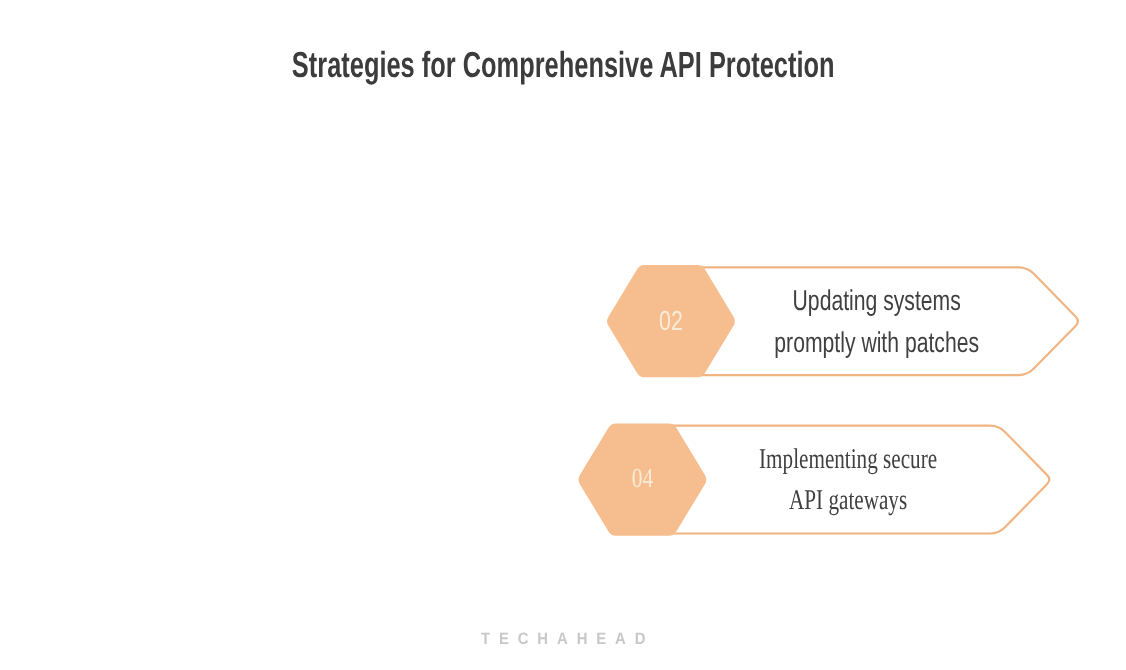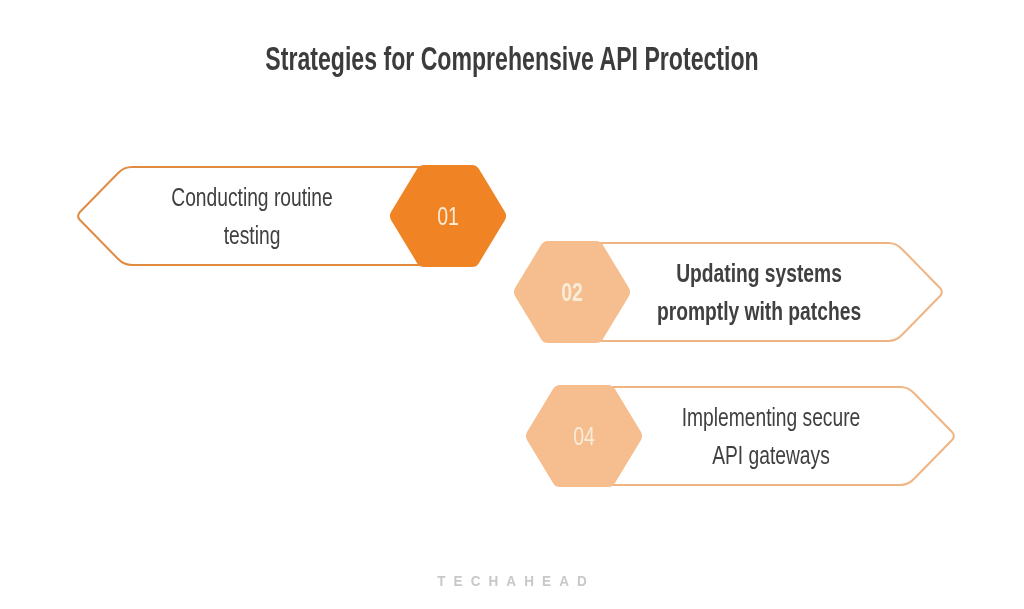--- a/index.html
+++ b/index.html
@@ -29,23 +29,23 @@
     transform: scaleX(0.70);
     transform-origin: center;
     white-space: nowrap;
   }
   .item {
     position: absolute;
     width: 440px;
     height: 104px;
   }
   .item-1 { left: 70px;  top: 164px; }
-  .item-2 { left: 510px; top: 240px; font-weight: bold; }
+  .item-2 { left: 548px; top: 240px; }
   .item-3 { left: 70px;  top: 312px; }
-  .item-4 { left: 522px; top: 384px; }
+  .item-4 { left: 522px; top: 384px; font-family: Liberation Serif, serif; }
 
   .item svg {
     position: absolute;
     left: 0; top: 0;
     overflow: visible;
   }
   .banner {
     fill: #ffffff;
     stroke-width: 2;
     stroke-linejoin: round;
@@ -109,31 +109,20 @@
     transform-origin: center;
   }
 </style>
 </head>
 <body>
 
 <div class="canvas">
 
   <h1 class="title">Strategies for Comprehensive API Protection</h1>
 
-  <div class="item item-1 item-left">
-    <svg width="440" height="104" viewBox="0 0 440 104" aria-hidden="true">
-      <path class="banner dark" d="M 10.2 47.7 L 48.4 8.7 Q 54 3 62 3 L 380 3 L 380 101 L 62 101 Q 54 101 48.4 95.3 L 10.2 56.3 Q 6 52 10.2 47.7 Z"></path>
-      <path class="hex dark" d="M 328 52 L 354 9 L 402 9 L 428 52 L 402 95 L 354 95 Z"></path>
-    </svg>
-    <div class="label">
-      <span>Conducting routine</span>
-      <span>testing</span>
-    </div>
-    <div class="num">01</div>
-  </div>
 
   <div class="item item-2 item-right">
     <svg width="440" height="104" viewBox="0 0 440 104" aria-hidden="true">
       <path class="banner light" d="M 429.8 47.7 L 391.6 8.7 Q 386 3 378 3 L 60 3 L 60 101 L 378 101 Q 386 101 391.6 95.3 L 429.8 56.3 Q 434 52 429.8 47.7 Z"></path>
       <path class="hex light" d="M 12 52 L 38 9 L 86 9 L 112 52 L 86 95 L 38 95 Z"></path>
     </svg>
     <div class="label">
       <span>Updating systems</span>
       <span>promptly with patches</span>
     </div>

